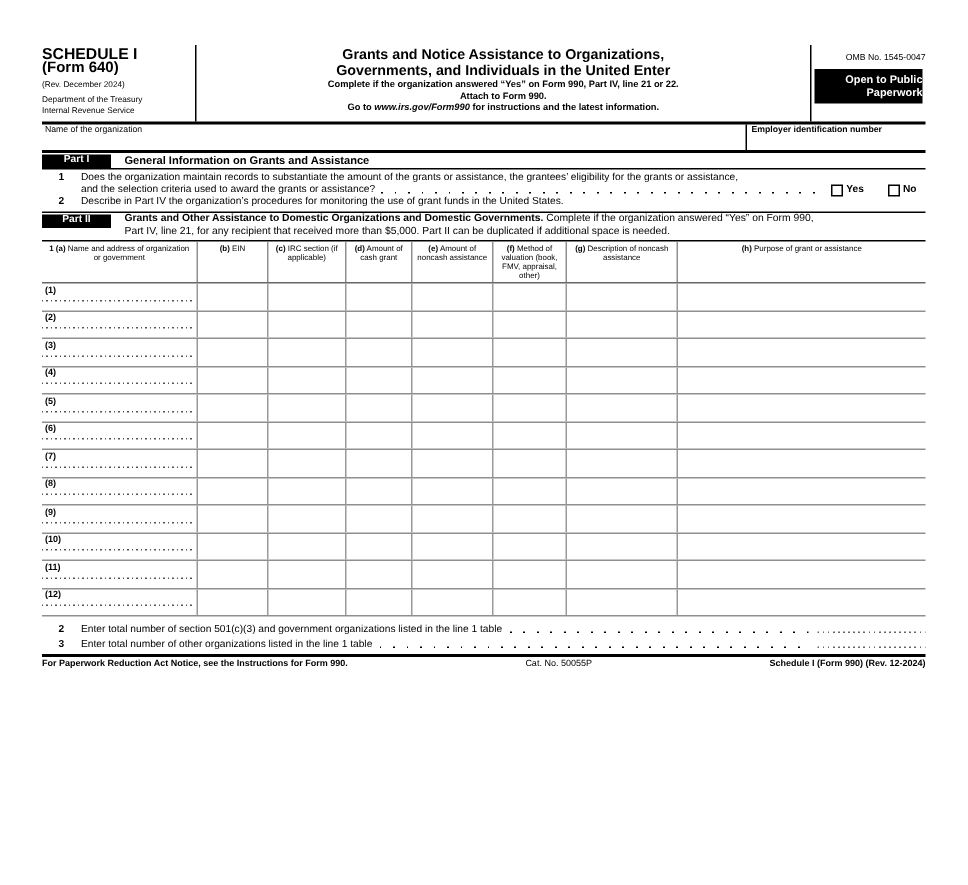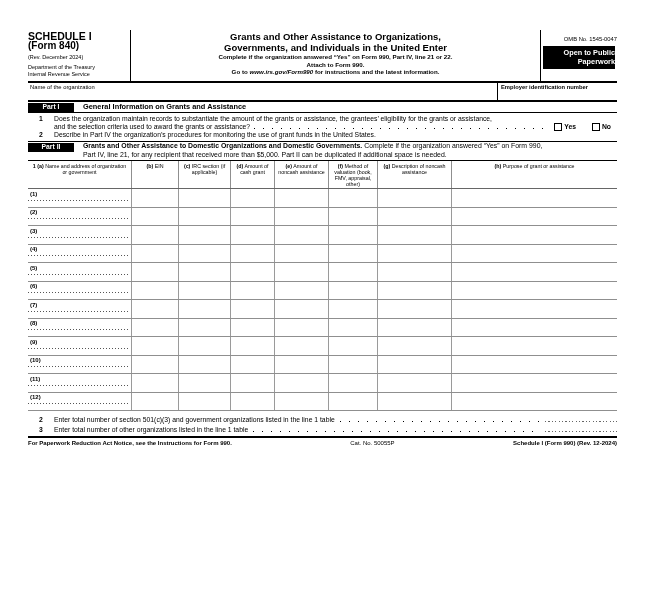--- a/index.html
+++ b/index.html
@@ -90,30 +90,30 @@
   .fr{font-weight:bold;}
 </style>
 </head>
 <body>
 
 <div class="page">
 
   <div class="hdr">
     <div class="hdr-left">
       <div class="sched">SCHEDULE I</div>
-      <div class="form990">(Form 840)</div>
+      <div class="form990">(Form 640)</div>
       <div class="rev">(Rev. December 2024)</div>
       <div class="dept">
         <div>Department of the Treasury</div>
         <div>Internal Revenue Service</div>
       </div>
     </div>
     <div class="hdr-center">
       <div class="title">
-        <div>Grants and Other Assistance to Organizations,</div>
+        <div>Grants and Notice Assistance to Organizations,</div>
         <div>Governments, and Individuals in the United Enter</div>
       </div>
       <div class="sub">
         <div>Complete if the organization answered “Yes” on Form 990, Part IV, line 21 or 22.</div>
         <div>Attach to Form 990.</div>
         <div><span>Go to </span><span class="lnk">www.irs.gov/Form990</span><span> for instructions and the latest information.</span></div>
       </div>
     </div>
     <div class="hdr-right">
       <div class="omb">OMB No. 1545-0047</div>

